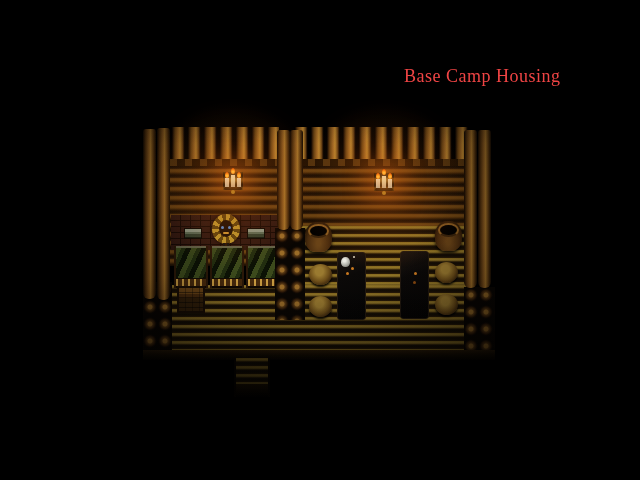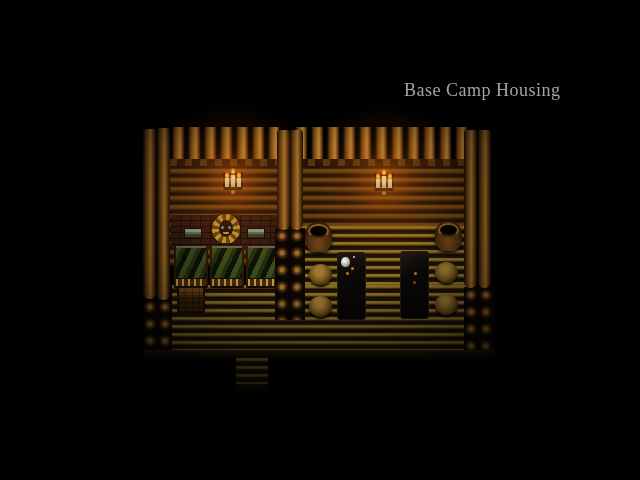--- a/index.html
+++ b/index.html
@@ -1,21 +1,21 @@
 <!DOCTYPE html>
 <html><head>
 <meta charset="utf-8">
 <style>
   html,body{margin:0;padding:0;background:#000;}
   #stage{position:relative;width:640px;height:480px;background:#000;overflow:hidden;
          font-family:"Liberation Serif", serif;}
   #stage *{position:absolute;box-sizing:border-box;}
 
   
-  .loc-title{left:404px;top:80px;width:200px;height:22px;color:#a3a3a3;
+  .loc-title{left:404px;top:66px;width:200px;height:22px;color:#ef4444;
     font-size:18px;letter-spacing:0.5px;z-index:60;}
 
   
   #scene{left:143px;top:115px;width:352px;height:282px;}
 
   
   .logwall{background:
     repeating-linear-gradient(180deg,
       #5e3a10 0px,#6e4614 2px,#4a2c0a 4px,
       #2a1806 5px,#170d04 7px,#3a220a 9px);}

